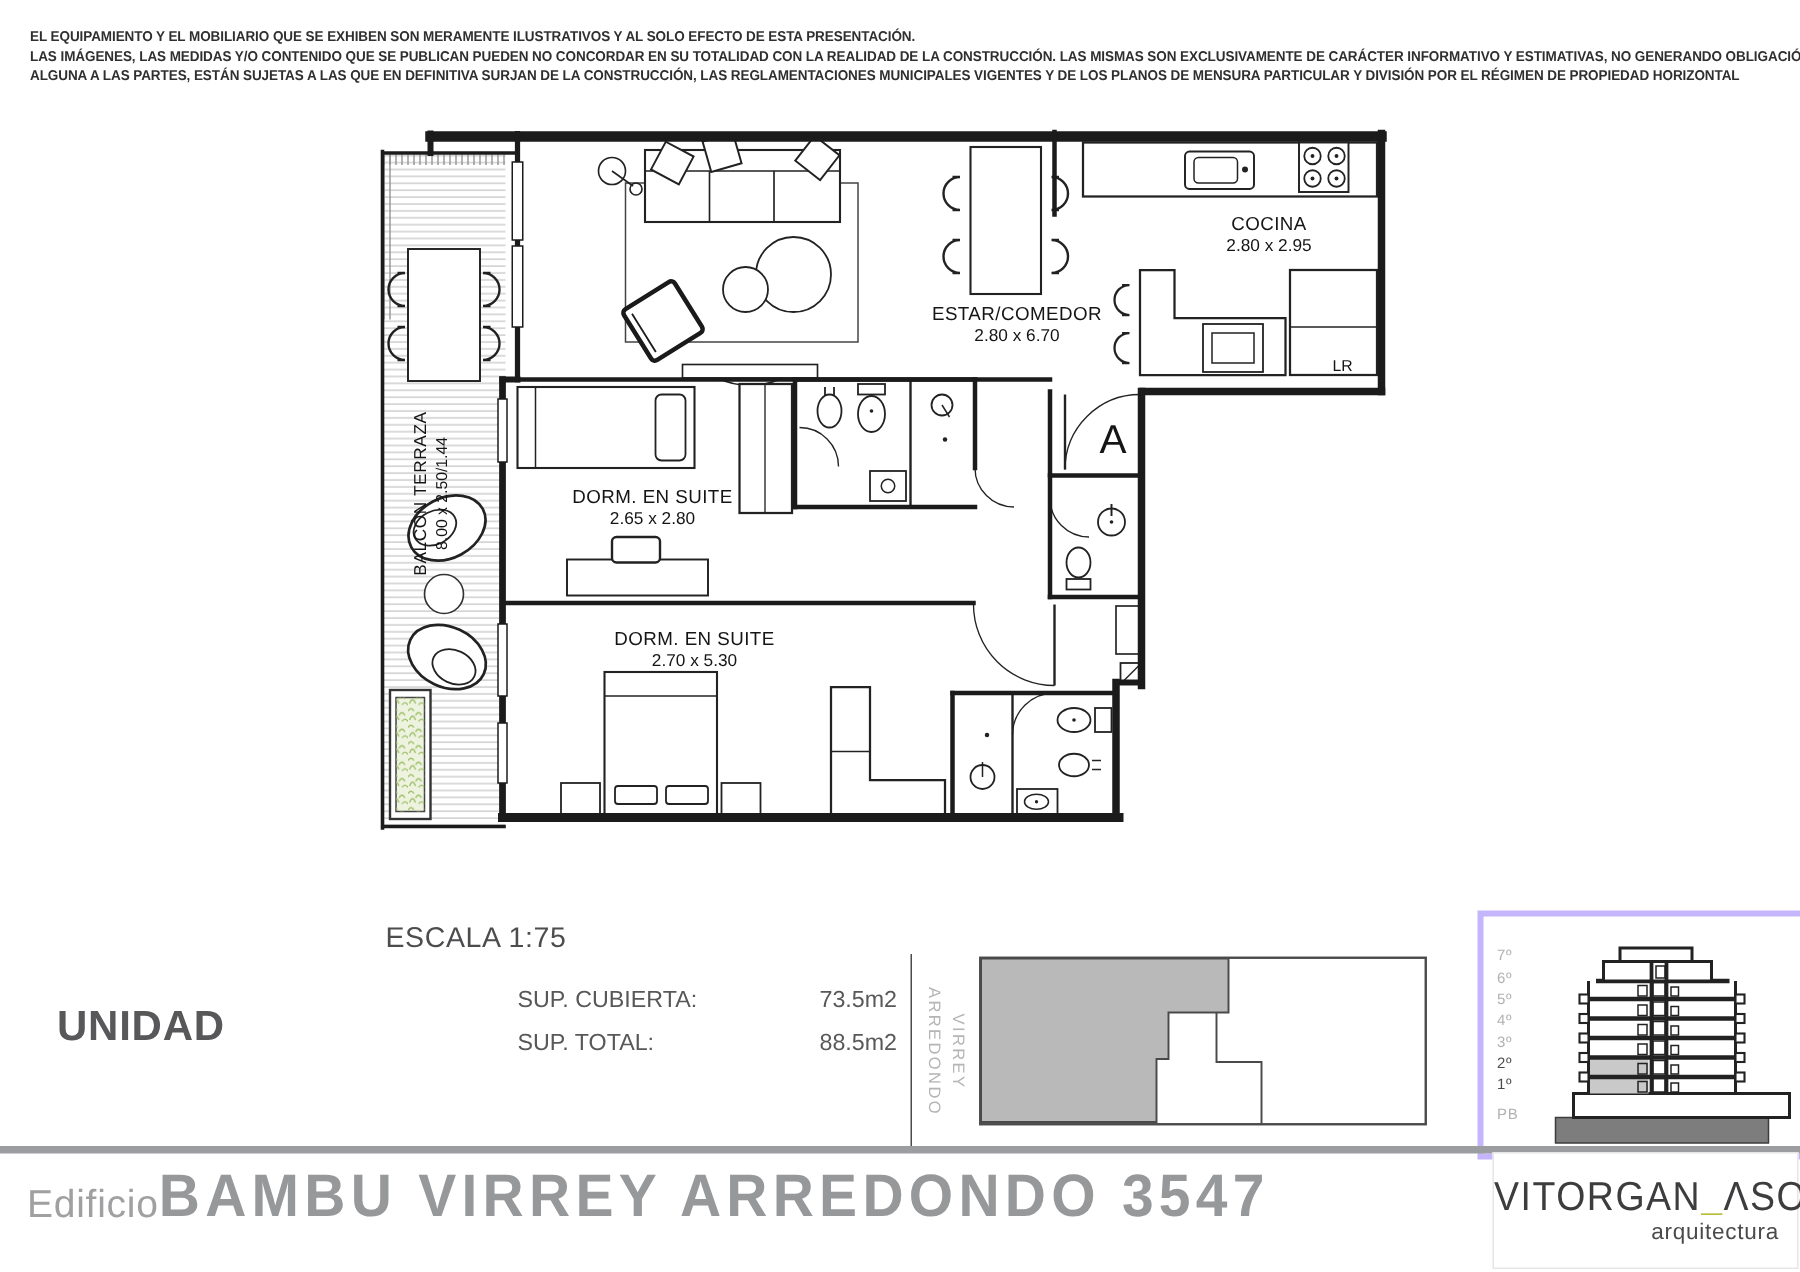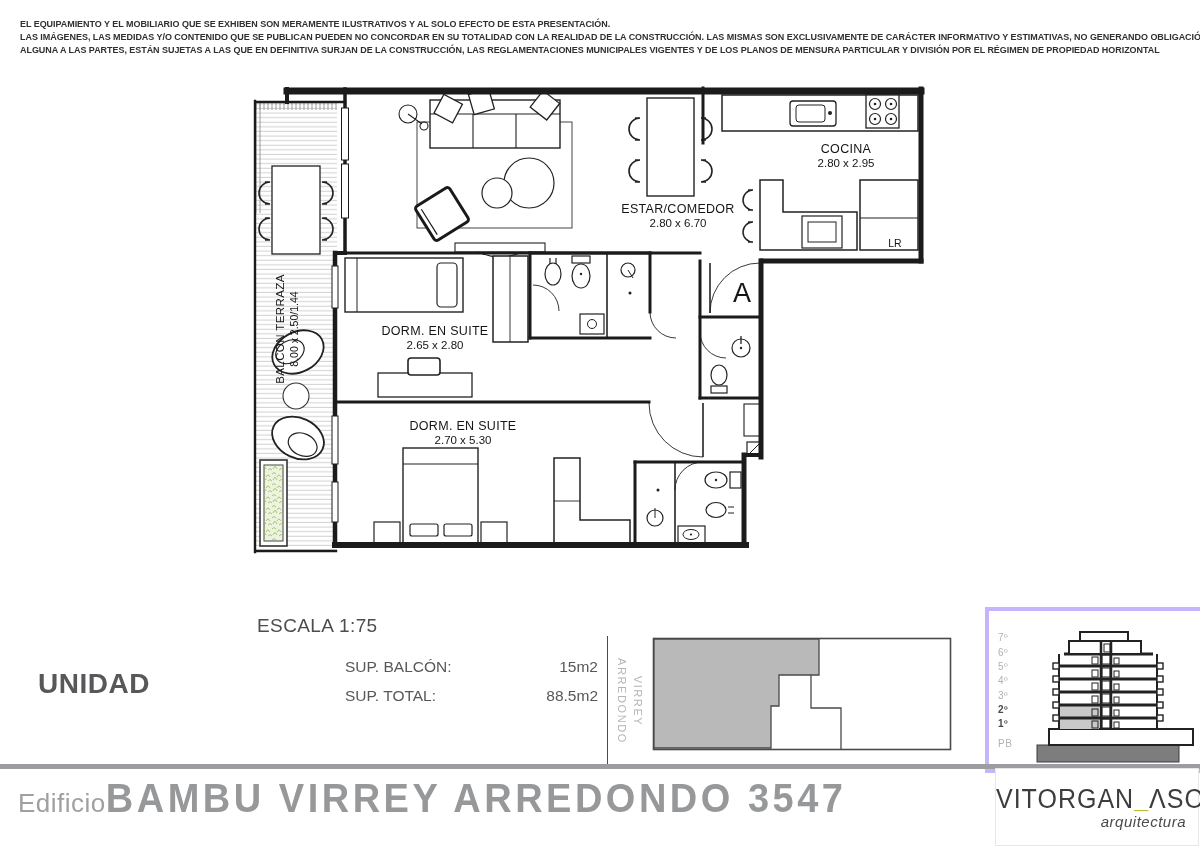--- a/index.html
+++ b/index.html
@@ -27,36 +27,36 @@
 
   .street{position:absolute;left:549px;top:684px;width:160px;height:34px;
           transform:rotate(90deg);text-align:center;color:#b5b5b7;
           font-size:11px;line-height:16px;letter-spacing:1.6px;white-space:nowrap;}
 
   .site-svg{position:absolute;left:652px;top:637px;}
 
   .elev-panel{position:absolute;left:985px;top:607px;width:212px;height:158px;
               background:#fff;border:4px solid #c4b5fd;}
   .floor-label{position:absolute;left:9px;font-size:10px;color:#b1b1b3;letter-spacing:.5px;}
-  .floor-label.hl{color:#4b4b4d;font-weight:bold;}
+  .floor-label.hl{color:#4b4b4d;font-weight:normal;}
   .elev-svg{position:absolute;left:34px;top:4px;}
 
   
   .divider{position:absolute;left:0;top:764px;width:1200px;height:5px;background:#9b9da0;}
   .footer-title{position:absolute;left:18px;top:778px;display:flex;align-items:baseline;}
   .footer-prefix{font-size:26px;color:#a0a0a2;letter-spacing:.5px;}
   .footer-building{font-size:38px;font-weight:bold;color:#97989a;letter-spacing:3.5px;
                    transform:scaleY(1.05);transform-origin:left bottom;}
 
   .logo-box{position:absolute;left:995px;top:768px;width:202px;height:76px;background:#fff;
             border:1px solid #e6e6e6;}
   .logo-name{margin-top:14px;text-align:center;font-size:25px;color:#3d3d3f;letter-spacing:1px;
              font-weight:normal;transform:scaleY(1.08);transform-origin:center top;white-space:nowrap;}
   .logo-underscore{font-weight:bold;}
-  .logo-tagline{text-align:right;margin-right:12px;margin-top:1px;font-size:15px;color:#4a4a4c;letter-spacing:.5px;font-style:italic;}
+  .logo-tagline{text-align:right;margin-right:12px;margin-top:1px;font-size:15px;color:#4a4a4c;letter-spacing:.5px;}
 
   
   svg text{font-family:"Liberation Sans",sans-serif;fill:#151515;}
 </style>
 </head>
 <body>
 
 <div class="page">
 
   <div class="disclaimer">
@@ -335,22 +335,22 @@
   </svg>
 
   <div class="scale-label">ESCALA 1:75</div>
 
   <div class="unit-block">
     <span class="unit-word">UNIDAD</span>
   </div>
 
   <div class="areas">
     <div class="area-row">
-      <span>SUP. BALCÓN:</span>
-      <span>15m2</span>
+      <span>SUP. CUBIERTA:</span>
+      <span>73.5m2</span>
     </div>
     <div class="area-row">
       <span>SUP. TOTAL:</span>
       <span>88.5m2</span>
     </div>
   </div>
 
   <div class="vrule"></div>
 
   <div class="street">

